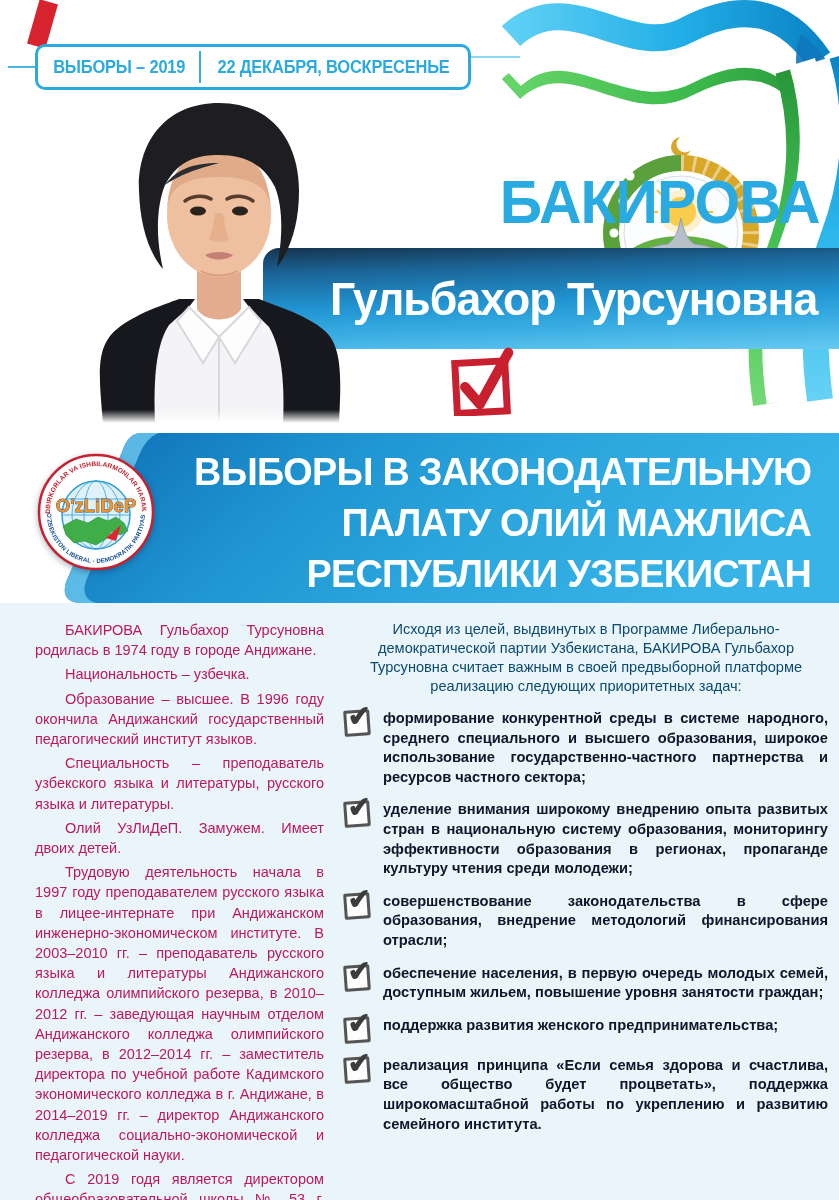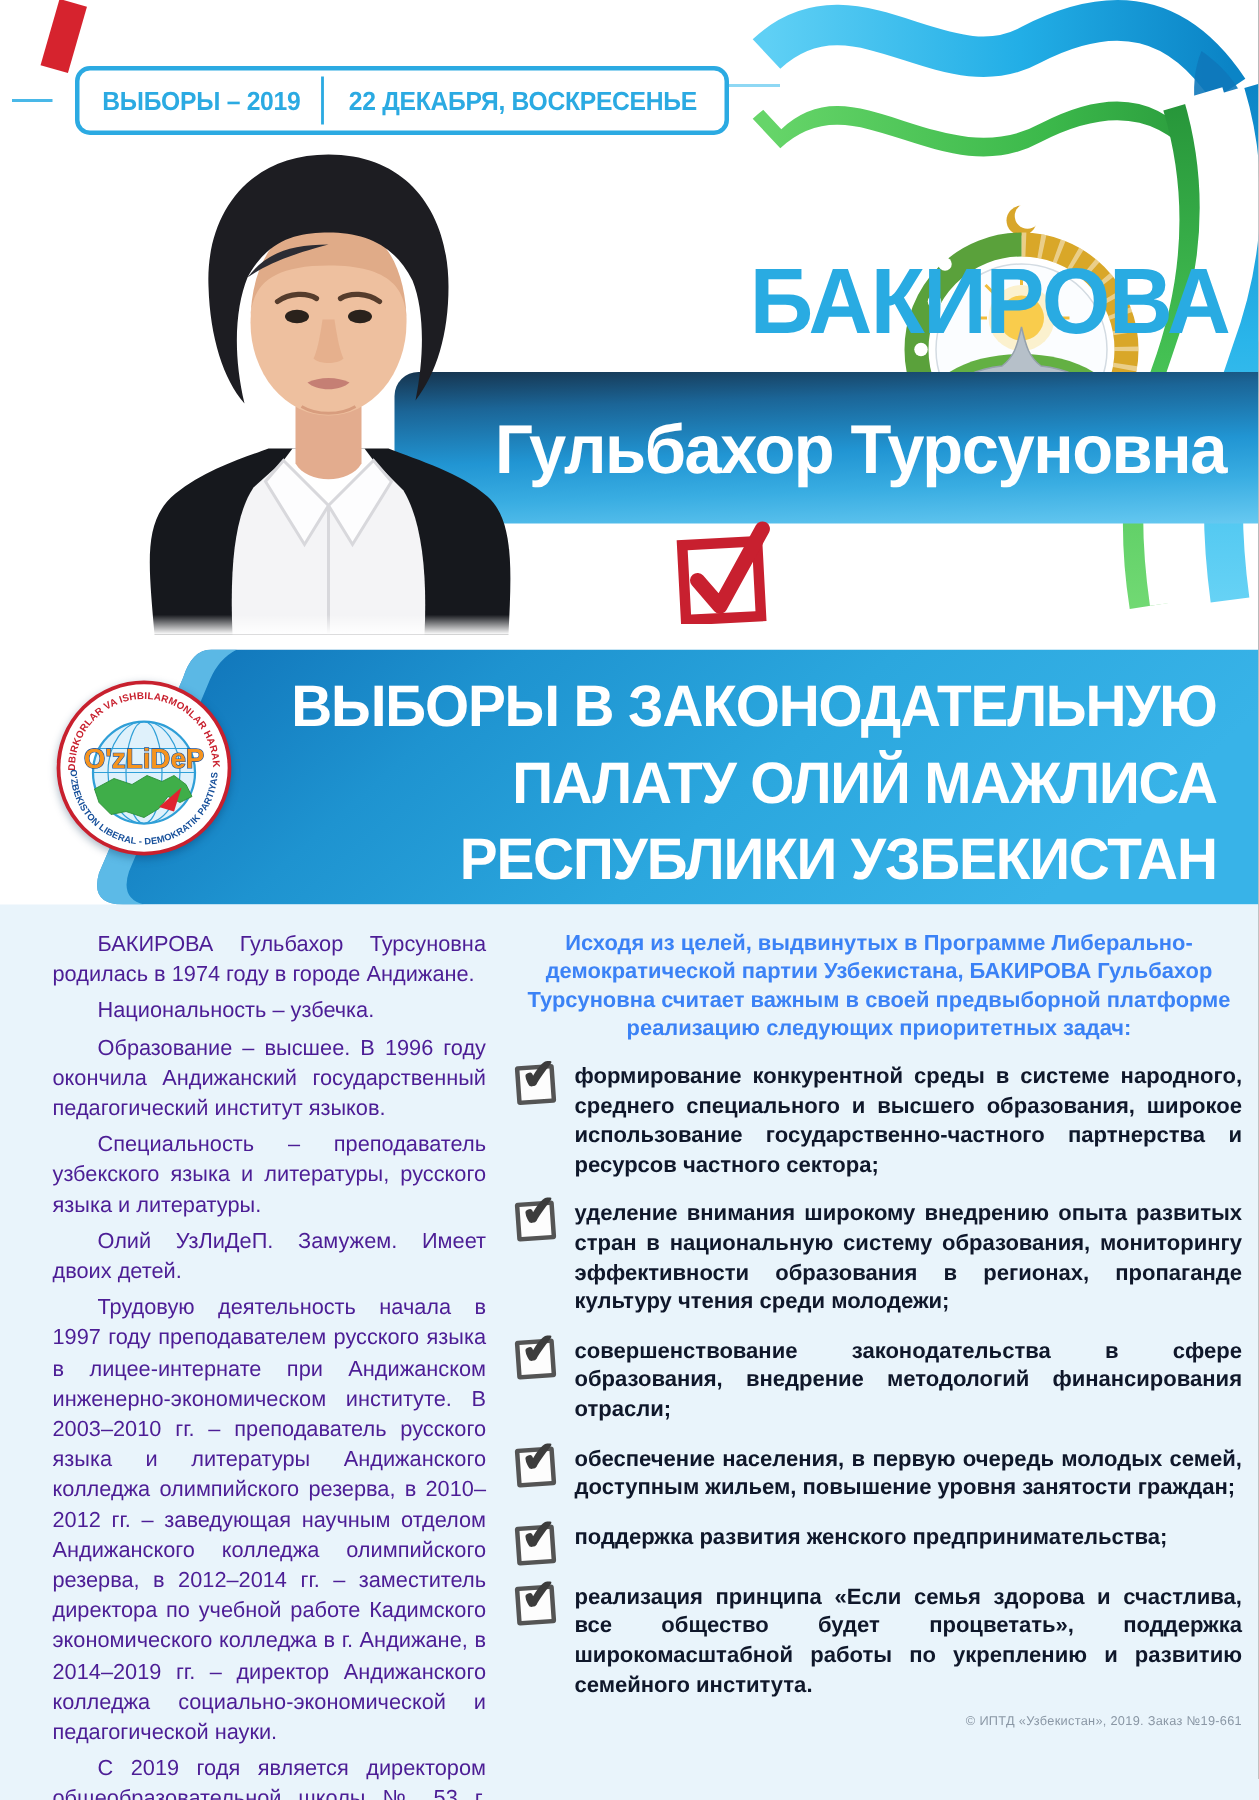--- a/index.html
+++ b/index.html
@@ -1,19 +1,19 @@
 <!DOCTYPE html>
 <html><head>
 <meta charset="utf-8">
 <style>
   html,body{margin:0;padding:0;background:#888;}
   .page{position:relative;width:839px;height:1200px;background:#fff;overflow:hidden;
         font-family:"Liberation Sans",sans-serif;margin:0 auto;}
   
-  .badge{position:absolute;left:50px;top:44px;height:46px;border:3px solid #2baae2;
+  .badge{position:absolute;left:35px;top:44px;height:46px;border:3px solid #2baae2;
          border-radius:10px;display:flex;align-items:center;background:#fff;z-index:6;box-sizing:border-box;}
   .badge span{color:#2baae2;font-size:17.5px;font-weight:bold;letter-spacing:-0.2px;white-space:nowrap;
               transform:scaleX(0.94);}
   .badge .b-left{padding:0 9px 0 11px;}
   .badge .b-right{padding:0 11px 0 9px;}
   .badge .divider{width:2px;align-self:stretch;margin:4px 0;background:#2baae2;}
   .rule{position:absolute;height:2px;background:#49b8e8;z-index:5;}
   .corner-flag{position:absolute;left:33px;top:1px;width:19px;height:46px;background:#d6232e;
                transform:rotate(16deg);z-index:5;}
   
@@ -36,24 +36,24 @@
                font-weight:bold;font-size:39px;line-height:51px;letter-spacing:-0.8px;
                transform:scaleX(0.97);transform-origin:right top;white-space:nowrap;}
   .logo{position:absolute;left:36px;top:452px;z-index:4;filter:drop-shadow(0 2px 3px rgba(0,40,80,.35));}
   
   .ribbon{position:absolute;left:419px;top:0;z-index:1;}
   .emblem{position:absolute;left:588px;top:128px;z-index:2;}
   .photo{position:absolute;left:93px;top:85px;z-index:4;}
   
   .content-bg{position:absolute;left:0;top:603px;width:839px;height:597px;background:#e9f4fb;z-index:1;}
   .bio{position:absolute;left:35px;top:620px;width:289px;z-index:2;}
-  .bio p{margin:0 0 4px;text-indent:30px;font-size:14.5px;line-height:20.2px;color:#4c1d95;
+  .bio p{margin:0 0 4px;text-indent:30px;font-size:14.5px;line-height:20.2px;color:#be185d;
          text-align:justify;}
   .platform{position:absolute;left:344px;top:620px;width:484px;z-index:2;}
-  .platform .intro{font-weight:bold;font-size:14.6px;line-height:19px;text-align:center;color:#3b82f6;
+  .platform .intro{font-weight:normal;font-size:14.6px;line-height:19px;text-align:center;color:#0c4a6e;
                    padding:0 6px;}
   .plist{margin-top:13px;display:flex;flex-direction:column;gap:13px;}
   .pitem{display:flex;align-items:flex-start;gap:13px;}
   .cb{flex:none;width:26px;height:26px;border:3px solid #545454;border-radius:2px;background:#fdfdfd;
       transform:rotate(-4deg);position:relative;margin-top:1px;box-sizing:border-box;}
   .cb b{position:absolute;left:1px;top:-10px;font-size:28px;line-height:1;color:#3c3c3c;font-weight:bold;}
   .pitem .ptext{font-size:14.7px;line-height:19.6px;text-align:justify;color:#0f172a;font-weight:bold;}
   .closing{margin-top:16px;text-indent:30px;font-size:14.8px;line-height:20.4px;text-align:justify;color:#3b3b3b;}
   .imprint{margin-top:8px;text-align:right;font-size:8.5px;color:#8a97a5;letter-spacing:.2px;}
 </style>
@@ -276,16 +276,15 @@
           </span>
         <span class="ptext">поддержка развития женского предпринимательства;</span>
       </div>
       <div class="pitem">
         <span class="cb">
             <b>✔</b>
           </span>
         <span class="ptext">реализация принципа «Если семья здорова и счастлива, все общество будет процветать», поддержка широкомасштабной работы по укреплению и развитию семейного института.</span>
       </div>
     </div>
-    <div class="imprint">© ИПТД «Узбекистан», 2019. Заказ №19-661</div>
   </div>
 
 </div>
 
 </body></html>

